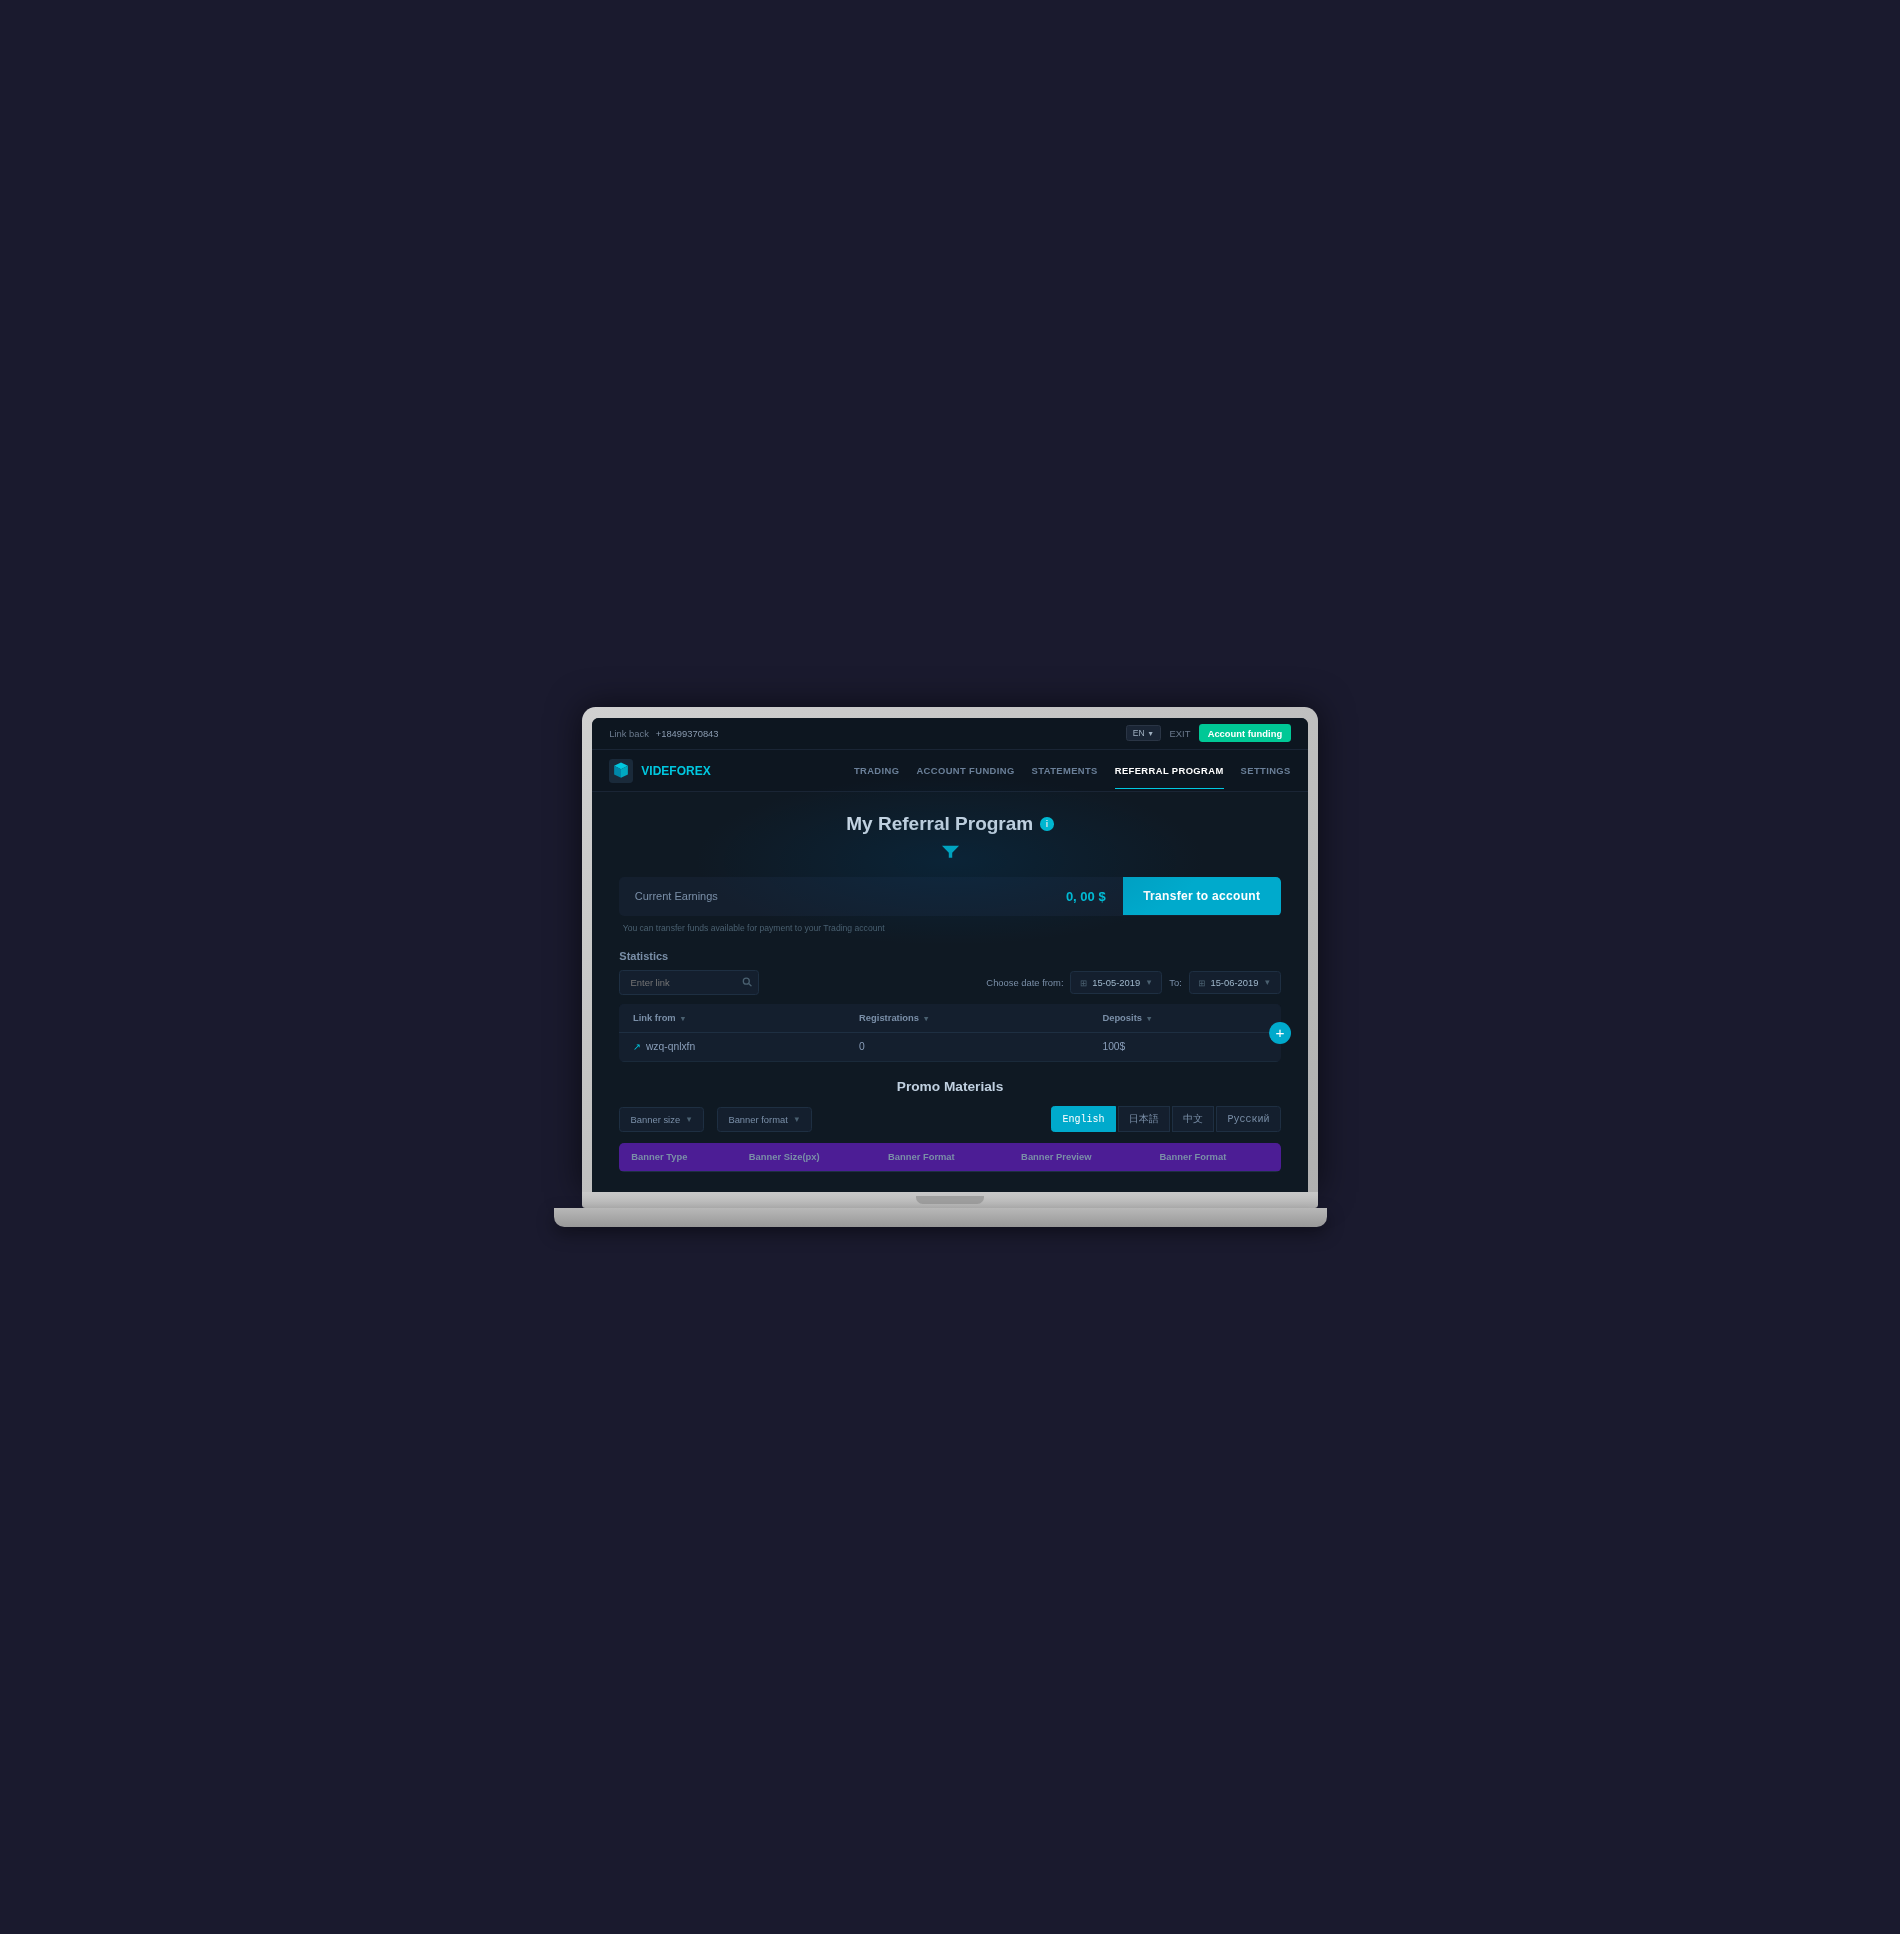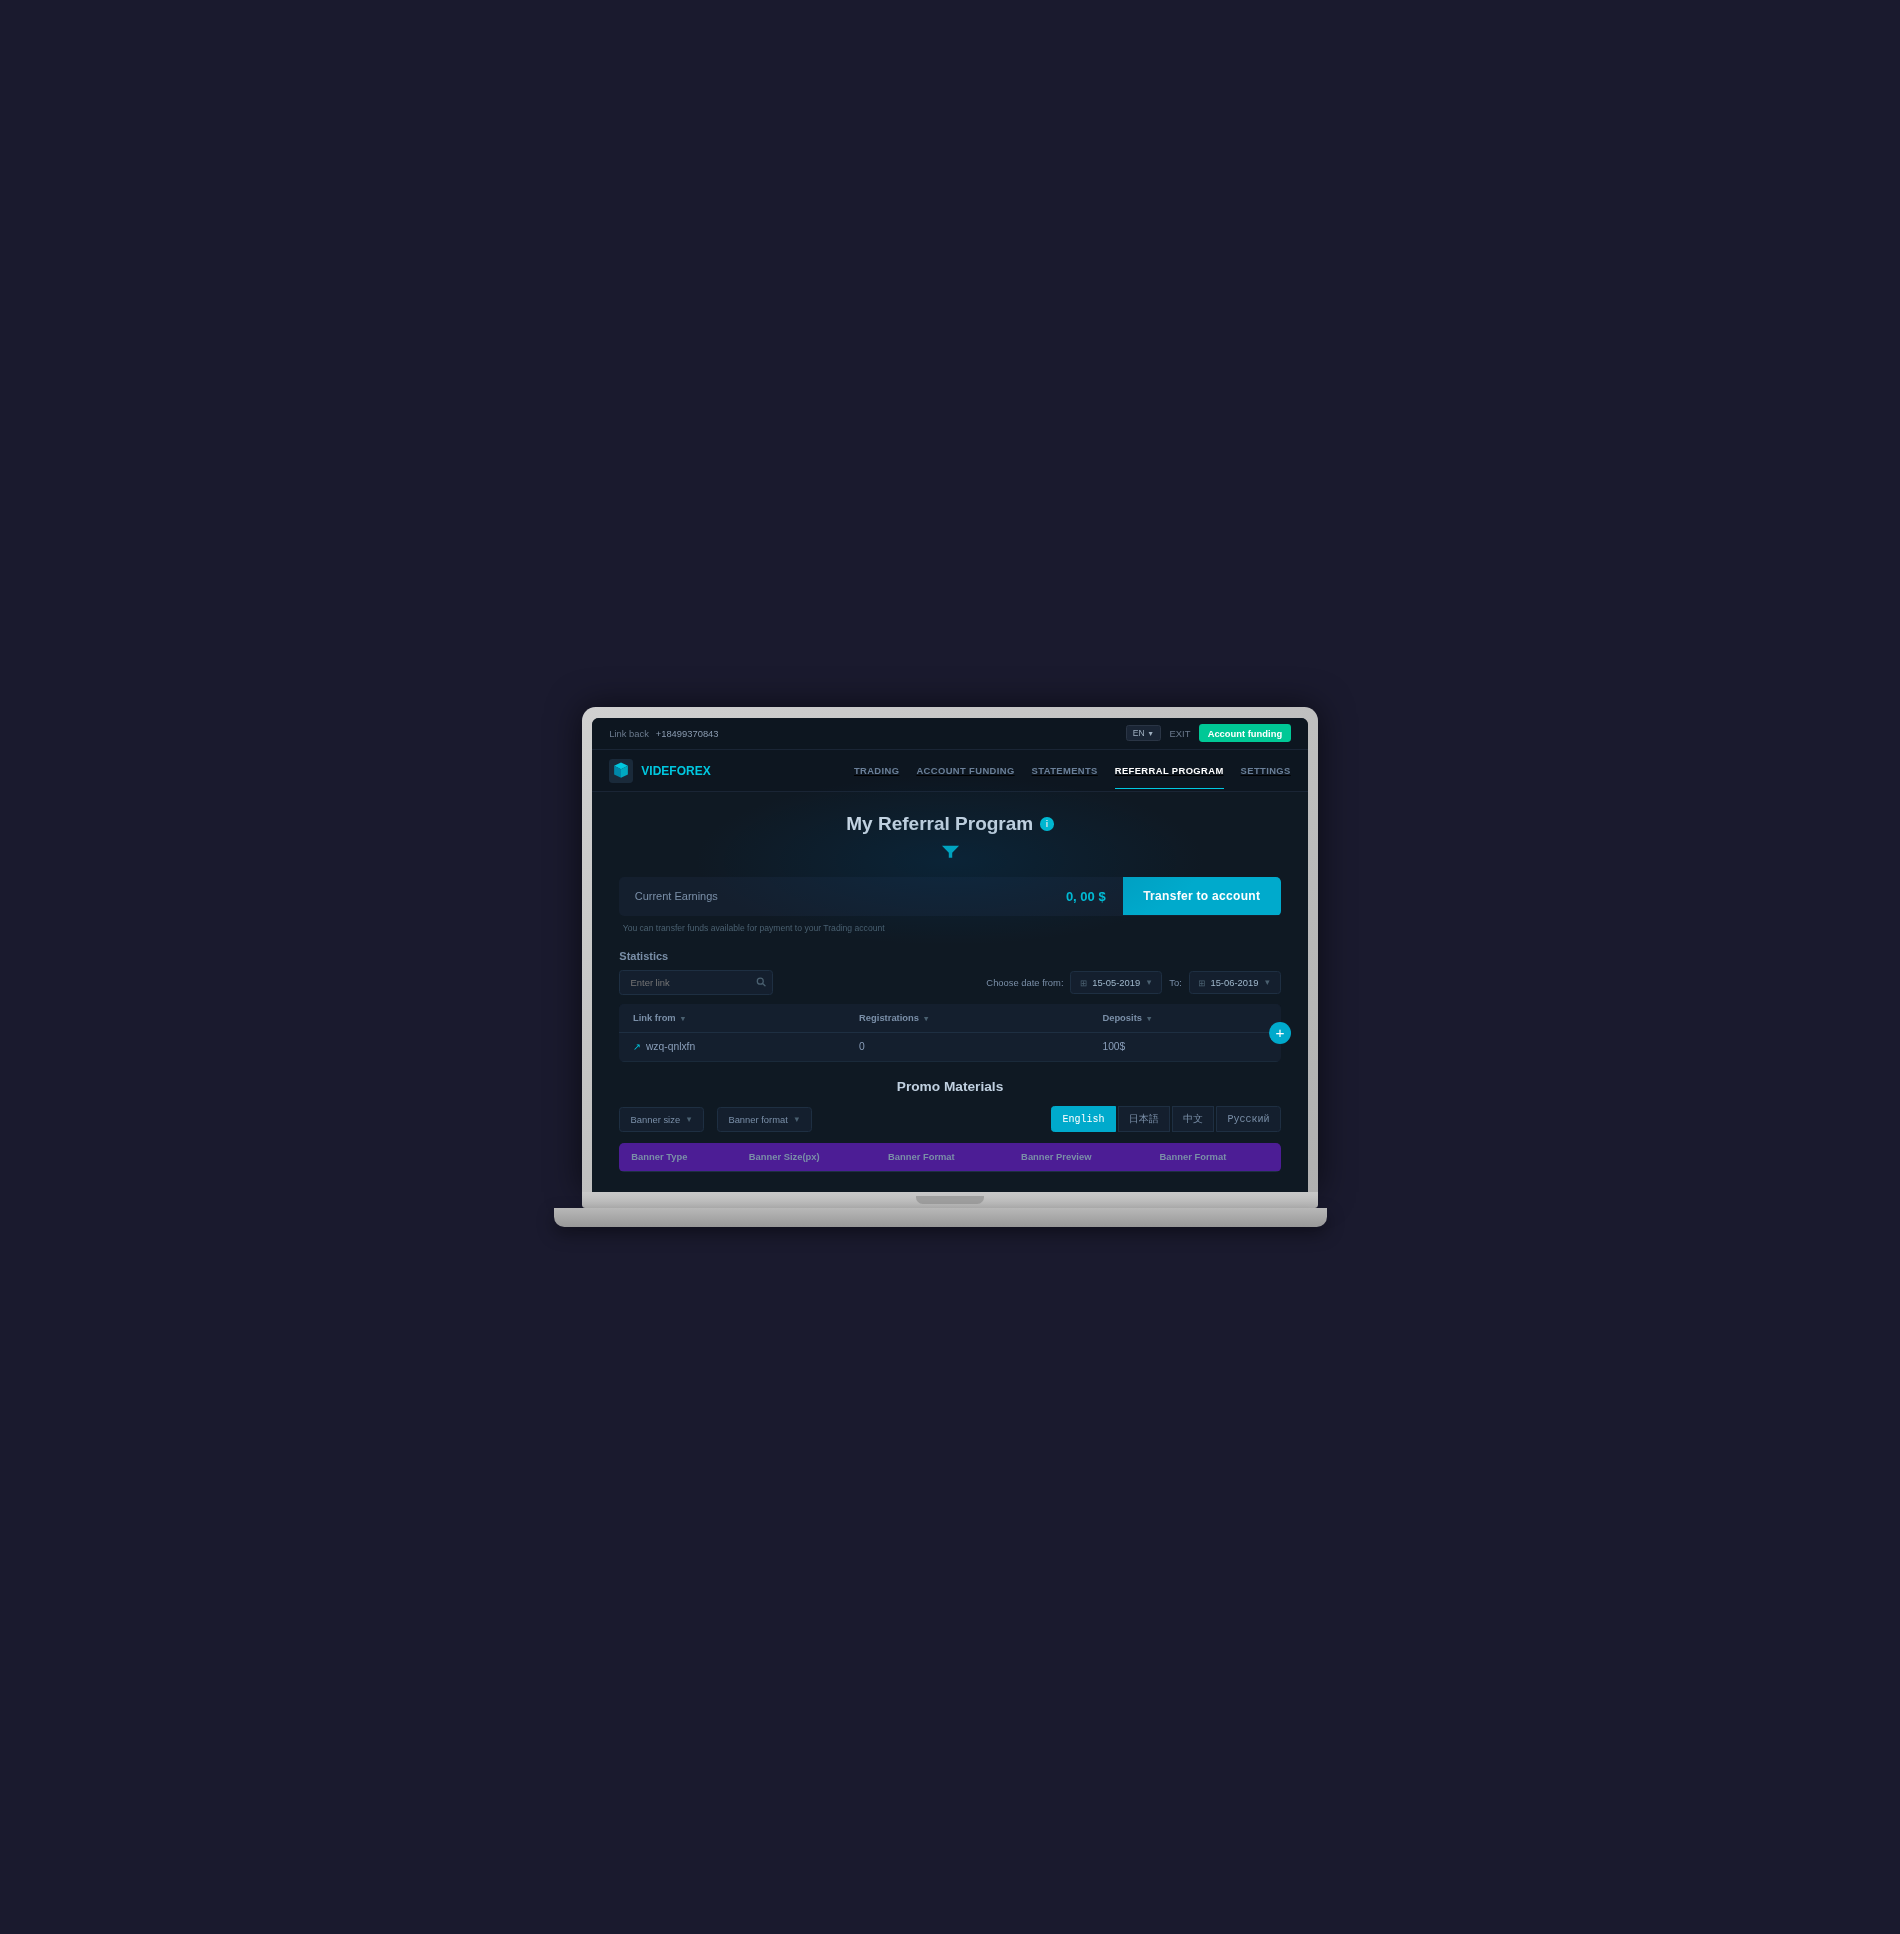--- a/index.html
+++ b/index.html
@@ -163,21 +163,20 @@
 
     .logo-text span {
       color: #00c8e0;
     }
 
     .nav-links {
       display: flex;
       gap: 17px;
       flex: 1;
       justify-content: flex-end;
-      text-decoration: underline;
     }
 
     .nav-link {
       color: #6b8099;
       font-size: 9.4px;
       font-weight: 600;
       letter-spacing: 0.4px;
       padding: 12px 0;
       cursor: pointer;
       text-decoration: none;
@@ -289,21 +288,21 @@
 
     .statistics-controls {
       display: flex;
       align-items: center;
       gap: 10.3px;
       margin-bottom: 8.6px;
     }
 
     .search-input-wrapper {
       position: relative;
-      width: 154px;
+      width: 140px;
     }
 
     .search-input {
       background: #141f2e;
       border: 0.9px solid #1e2f42;
       border-radius: 3.4px;
       padding: 6px 26px 6px 10.3px;
       color: #7a8fa8;
       font-size: 9.4px;
       width: 100%;

